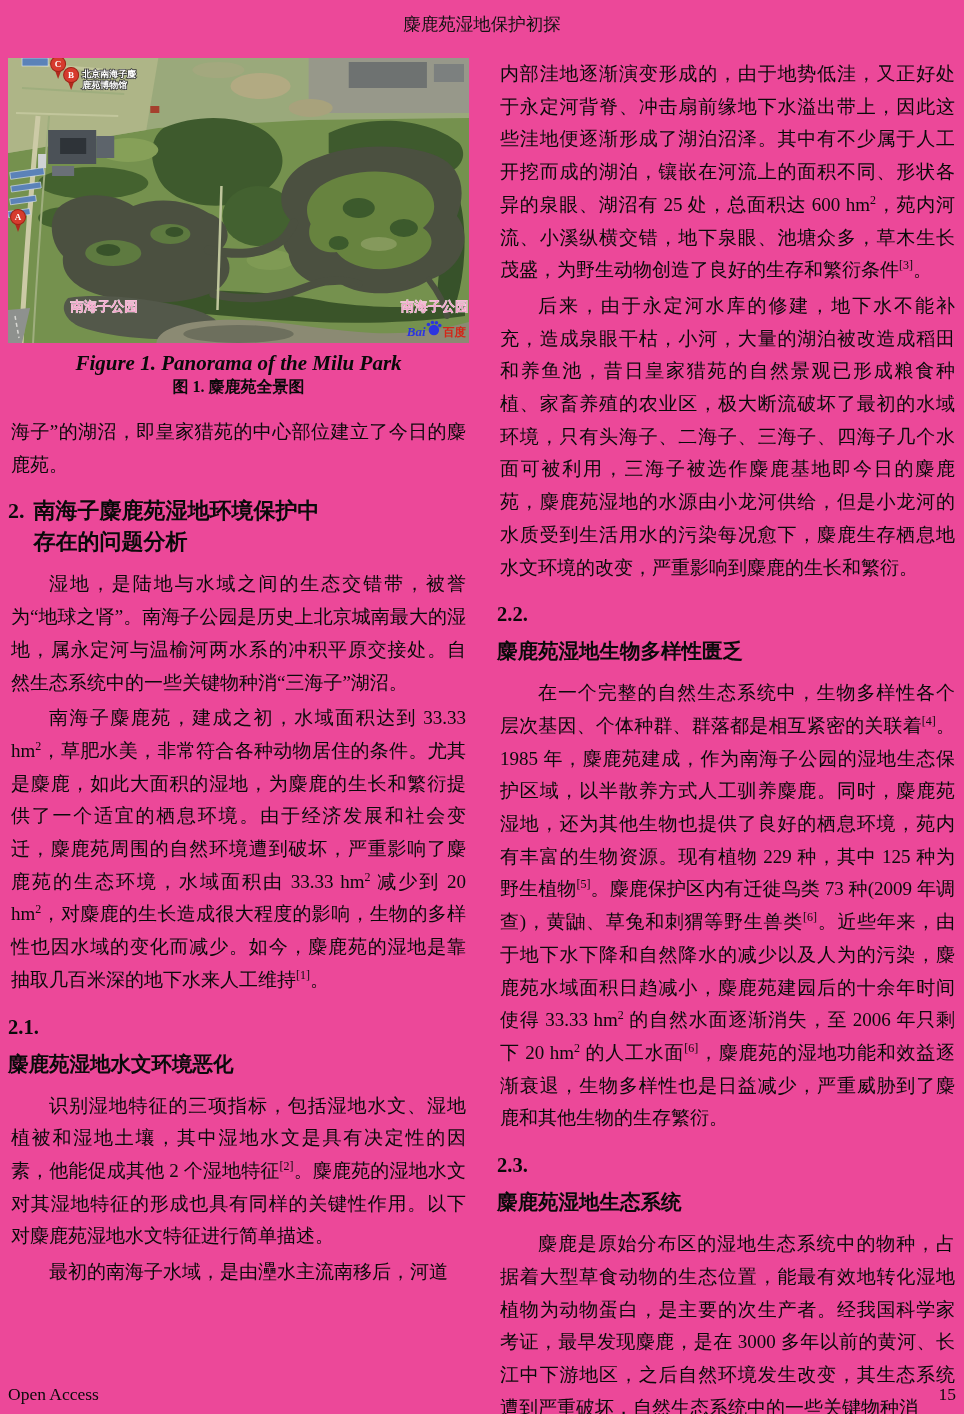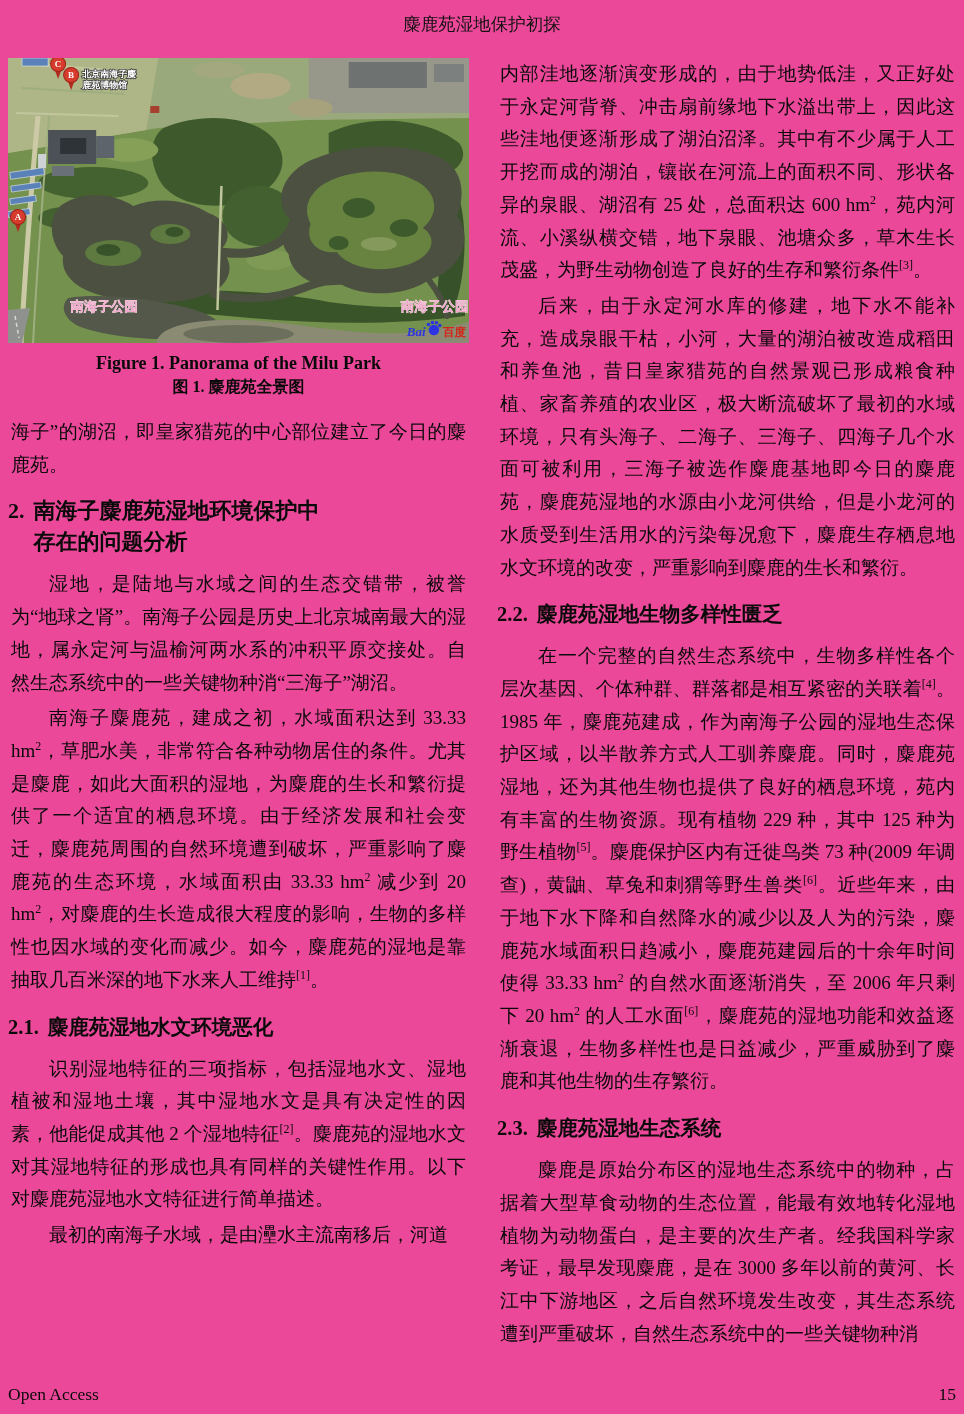--- a/index.html
+++ b/index.html
@@ -14,28 +14,28 @@
   .col { position:absolute; width:461px; font-size:19px; line-height:32.7px;
          text-align:justify; text-align-last:left; }
   .col-left  { left:8px;  top:58px; }
   .col-right { left:497px; top:55px; }
   p { margin:3px; text-indent:2em; }
   p.noindent { text-indent:0; }
   sup { font-size:12px; line-height:0; vertical-align:super; }
   figure { margin:0; }
   .map { display:block; width:461px; height:285px; }
   .cap { text-align:center; font-weight:bold; text-align-last:center; }
-  .cap-en { font-size:18px; line-height:23px; margin-top:9px; }
+  .cap-en { font-size:21px; line-height:23px; margin-top:9px;font-style:italic; }
   .cap-zh { font-size:16px;  line-height:24px; }
   .after-fig { margin-top:17px; }
   .sec-h2 { display:flex; gap:9px; font-size:22px; font-weight:bold;
             line-height:31px; margin:14px 0 11px 0; text-align:left; text-align-last:left;}
   .sec-h2 .h-txt { white-space:pre-line; }
   .sec-h3 { display:flex; gap:9px; font-size:20.5px; font-weight:bold;
-            line-height:28px; margin:16px 0 12px 0; text-align:left; text-align-last:left;}
+            line-height:28px; margin:16px 0 12px 0; text-align:left; text-align-last:left;flex-direction:column;}
   .footer-left  { position:absolute; left:8px;  top:1384px; font-size:17.5px; }
   .footer-right { position:absolute; right:8px; top:1384px; font-size:17.5px; }
   .map-label-pink { font-weight:bold; }
 </style>
 </head>
 <body>
 
 <div class="page">
 
   <div class="header-title">麋鹿苑湿地保护初探</div>

